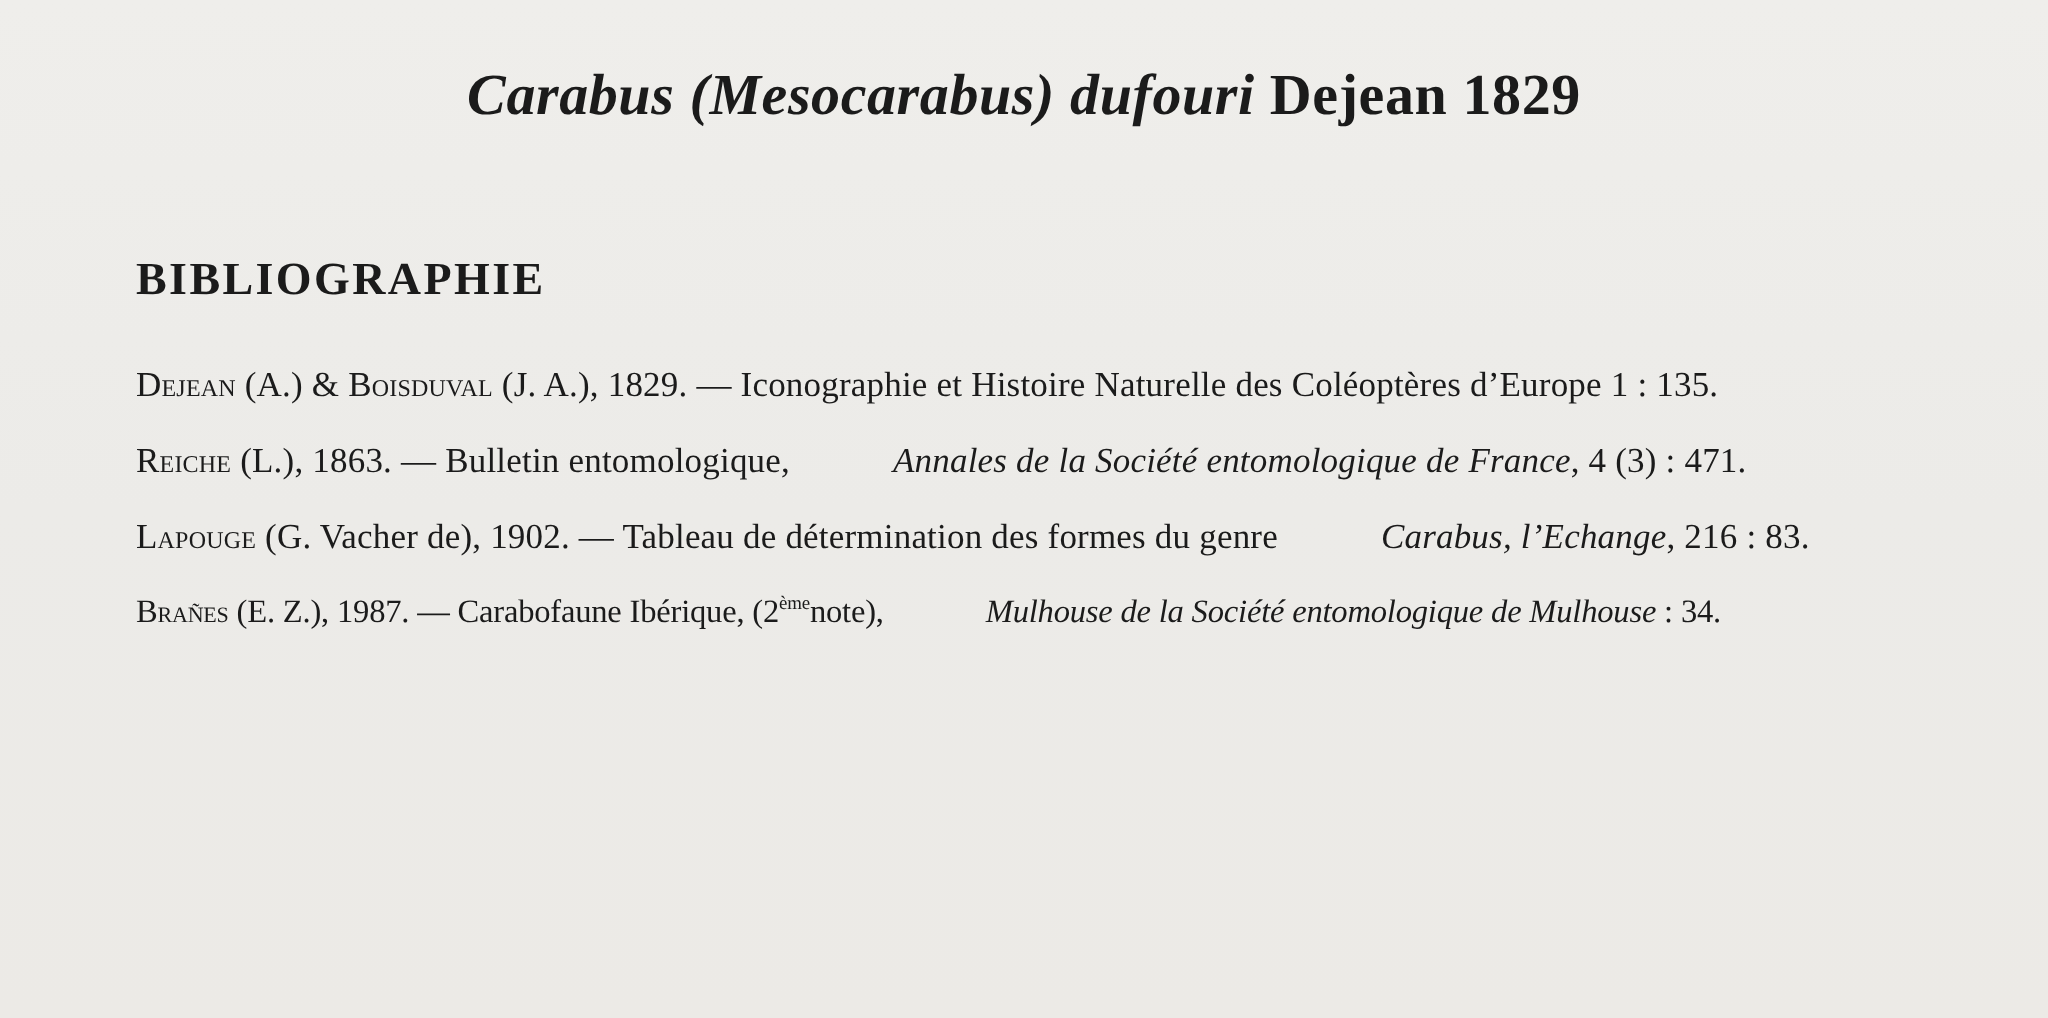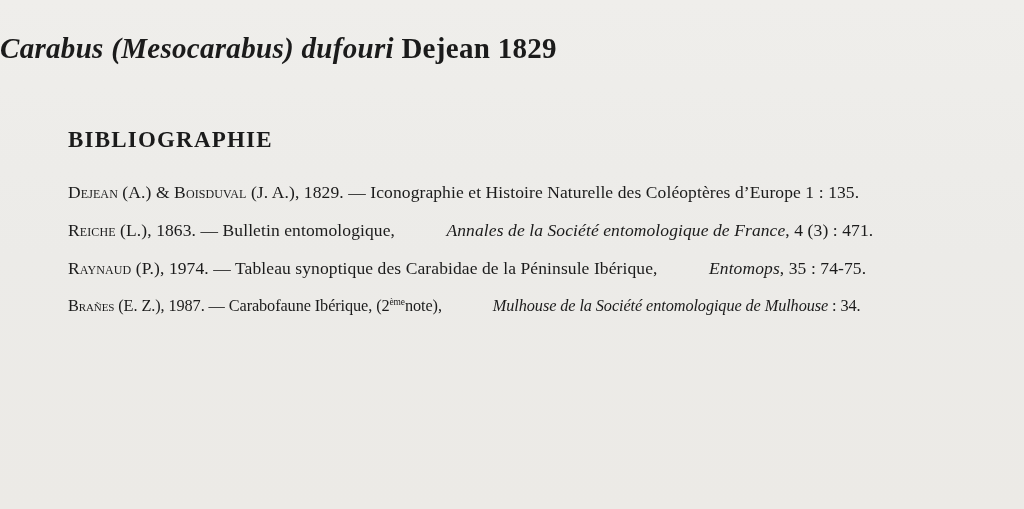--- a/index.html
+++ b/index.html
@@ -12,21 +12,21 @@
     width: 1024px;
     height: 509px;
     background: #edece9;
     background: linear-gradient(180deg, #efeeeb 0%, #ecebe8 50%, #eceae6 100%);
     font-family: "Liberation Serif", "DejaVu Serif", serif;
     color: #1b1b1b;
     overflow: hidden;
     box-sizing: border-box;
   }
   .title {
-    text-align: left;
+    text-align: center;
     padding-top: 32px;
     font-size: 29px;
     font-weight: bold;
     letter-spacing: 0.3px;
   }
   .title .species {
     font-style: italic;
   }
   .section-heading {
     margin: 62px 16px 0 68px;
@@ -66,16 +66,16 @@
 <div class="page">
   <div class="title">
     <span class="species">Carabus (Mesocarabus) dufouri</span><span> Dejean 1829</span>
   </div>
 
   <div class="section-heading">BIBLIOGRAPHIE</div>
 
   <div class="bib-list">
       <div class="entry"><span class="sc">Dejean (A.) &amp; Boisduval (J. A.)</span><span class="n">, 1829. — Iconographie et Histoire Naturelle des Coléoptères d’Europe 1 : 135.</span></div>
       <div class="entry"><span class="sc">Reiche (L.)</span><span class="n">, 1863. — Bulletin entomologique, </span><span class="i">Annales de la Société entomologique de France</span><span class="n">, 4 (3) : 471.</span></div>
-      <div class="entry"><span class="sc">Raynaud (P.)</span><span class="n">, 1974. — Tableau synoptique des Carabidae de la Péninsule Ibérique, </span><span class="i">Entomops</span><span class="n">, 35 : 74-75.</span></div>
+      <div class="entry"><span class="sc">Lapouge</span><span class="n"> (G. Vacher de), 1902. — Tableau de détermination des formes du genre </span><span class="i">Carabus, l’Echange</span><span class="n">, 216 : 83.</span></div>
       <div class="entry compact"><span class="sc">Brañes (E. Z.)</span><span class="n">, 1987. — Carabofaune Ibérique, (2</span><sup class="sup">ème</sup><span class="n">note), </span><span class="i">Mulhouse de la Société entomologique de Mulhouse</span><span class="n"> : 34.</span></div>
     </div>
 </div>
 
 </body></html>

